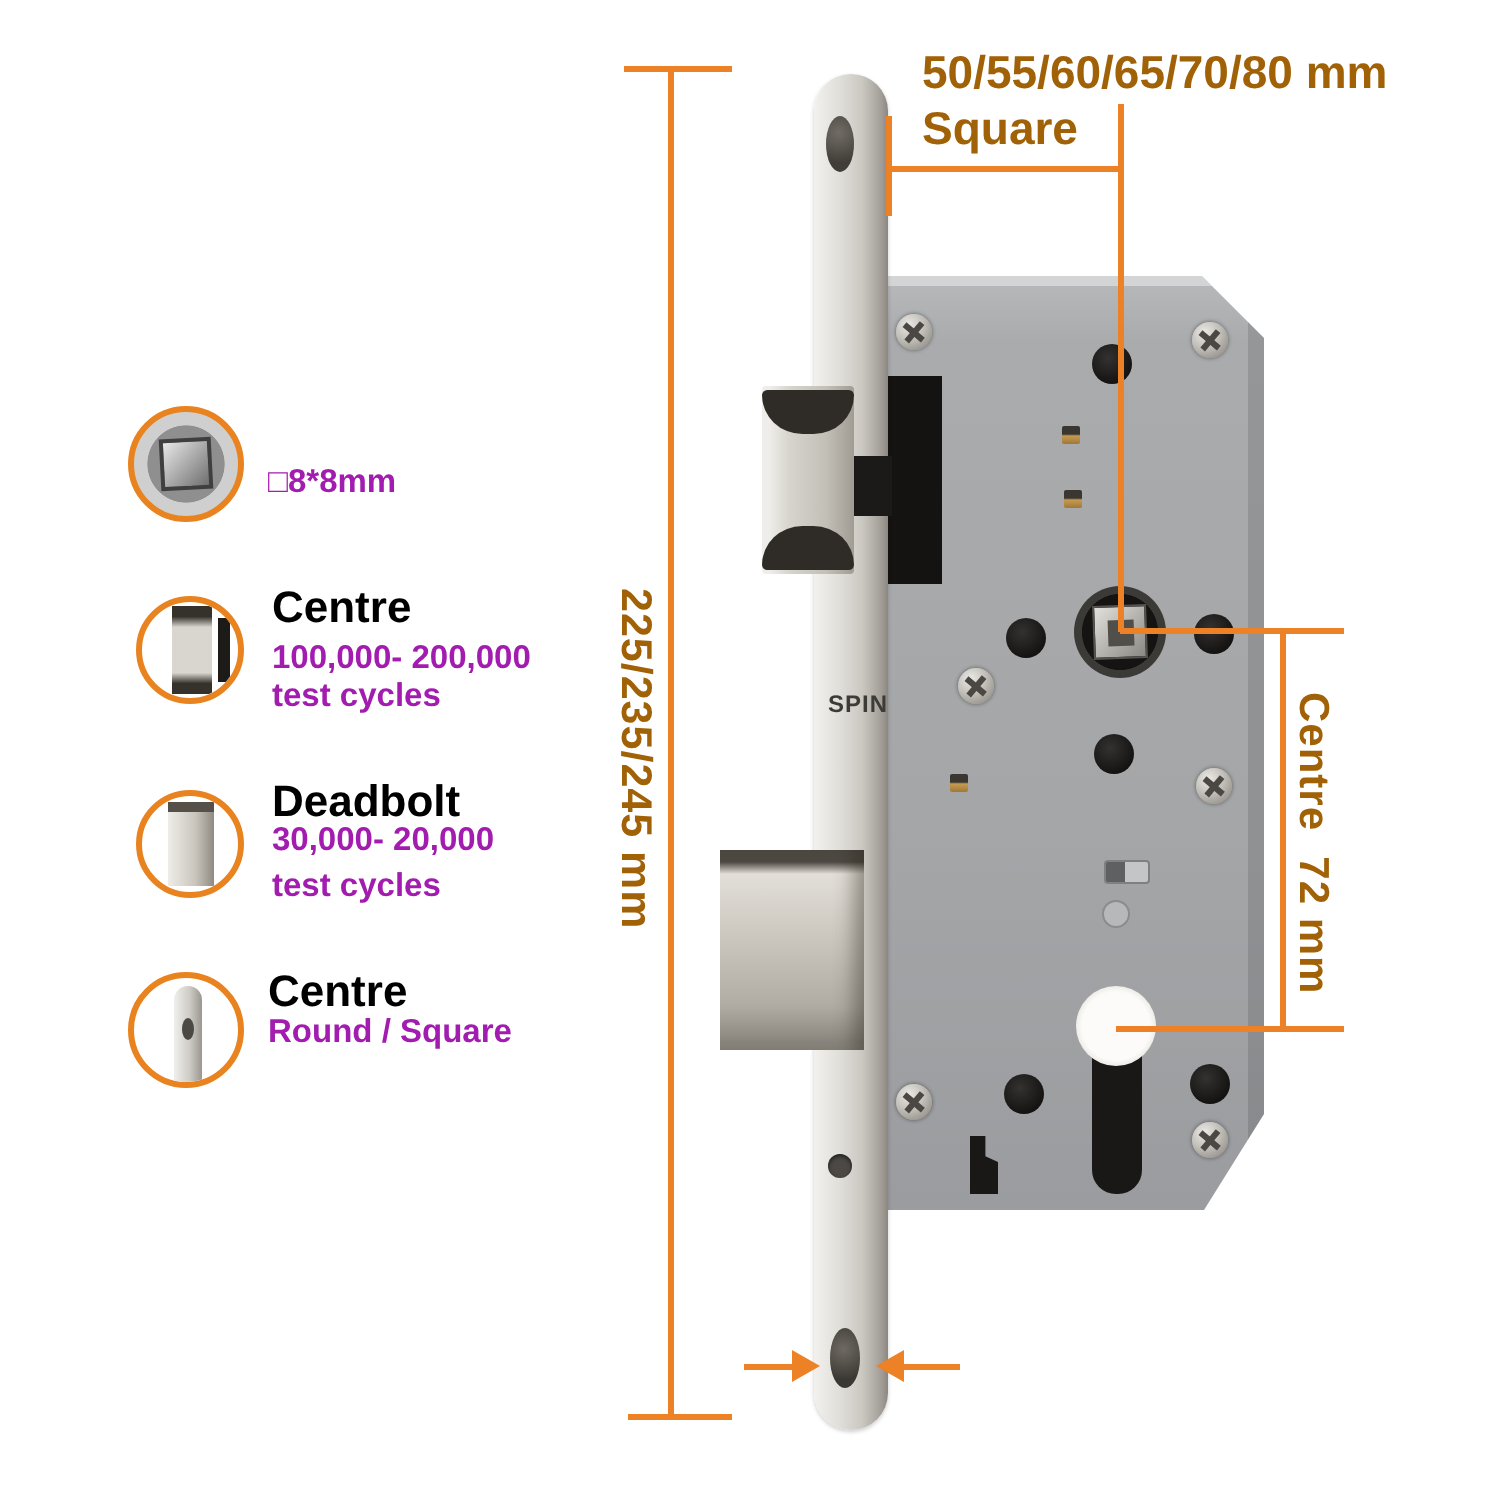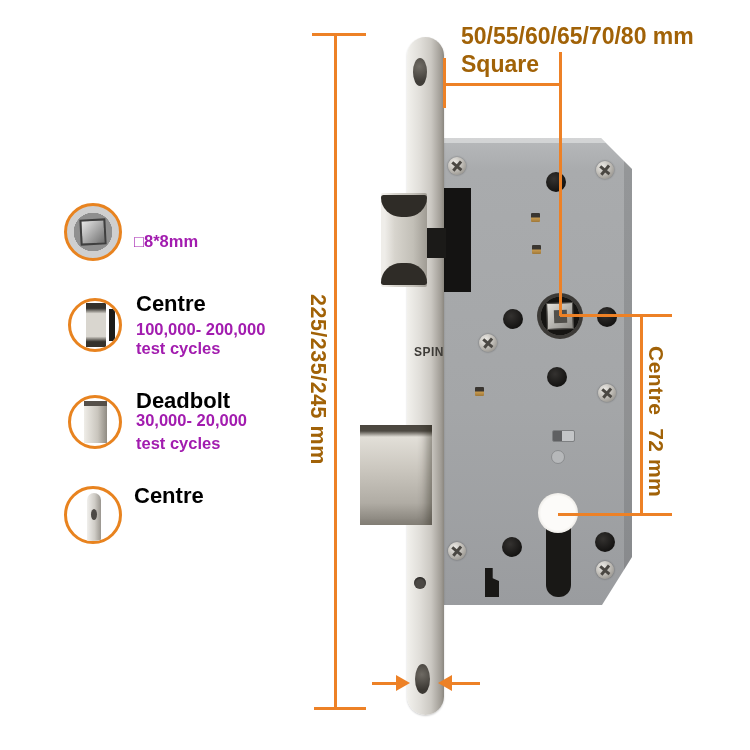--- a/index.html
+++ b/index.html
@@ -97,20 +97,21 @@
   <div class="f-title" style="left:136px;top:388px;">Deadbolt</div>
   <div class="f-sub" style="left:136px;top:411px;">30,000- 20,000</div>
   <div class="f-sub" style="left:136px;top:434px;">test cycles</div>
 
   <div class="f-icon" style="left:64px;top:486px;width:58px;height:58px;">
       <div class="mini-fe">
         <div class="mini-fe-hole"></div>
       </div>
     </div>
   <div class="f-title" style="left:134px;top:483px;">Centre</div>
+  <div class="f-sub" style="left:134px;top:507px;">Round / Square</div>
 
   <div class="body-plate">
     <div class="body-hl"></div>
     <div class="body-edge"></div>
     <div class="screw" style="left:5px;top:19px;"></div>
     <div class="screw" style="left:153px;top:23px;"></div>
     <div class="screw" style="left:36px;top:196px;"></div>
     <div class="screw" style="left:155px;top:246px;"></div>
     <div class="screw" style="left:5px;top:404px;"></div>
     <div class="screw" style="left:153px;top:423px;"></div>

